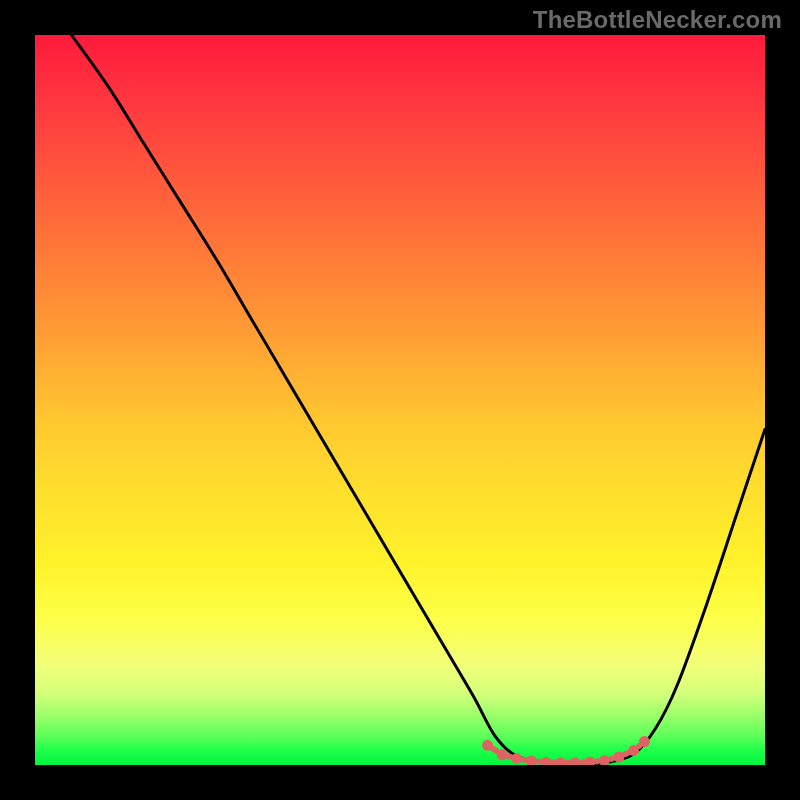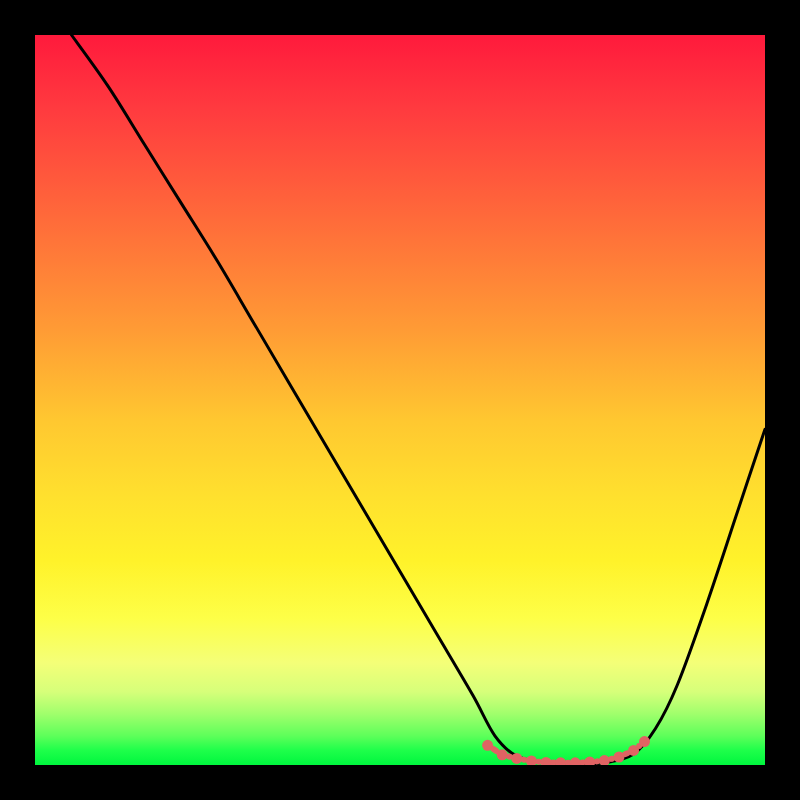--- a/index.html
+++ b/index.html
@@ -68,20 +68,21 @@
     font-weight: 600;
     letter-spacing: 0.2px;
     
   }
 </style>
 </head>
 <body>
 
 <div class="frame">
 
+  <div class="watermark">TheBottleNecker.com</div>
 
   <div class="plot-area">
     <div class="gradient"></div>
 
     <svg class="curve-svg" viewBox="0 0 730 730" preserveAspectRatio="none">
       <path fill="none" stroke-linecap="round" stroke-linejoin="round" stroke-width="3" d="M 36.5 0.0 C 42.6 8.5, 60.8 32.8, 73.0 51.1 C 85.2 69.3, 97.3 90.0, 109.5 109.5 C 121.7 129.0, 133.8 148.4, 146.0 167.9 C 158.2 187.4, 170.3 206.2, 182.5 226.3 C 194.7 246.4, 206.8 267.7, 219.0 288.4 C 231.2 309.0, 243.3 329.7, 255.5 350.4 C 267.7 371.1, 279.8 391.8, 292.0 412.4 C 304.2 433.1, 316.3 453.8, 328.5 474.5 C 340.7 495.2, 352.8 515.9, 365.0 536.5 C 377.2 557.2, 389.3 577.9, 401.5 598.6 C 413.7 619.3, 428.3 643.6, 438.0 660.6 C 447.7 677.7, 452.6 690.7, 459.9 700.8 C 467.2 710.9, 473.3 716.7, 481.8 721.2 C 490.3 725.7, 501.3 726.6, 511.0 727.8 C 520.7 729.0, 530.5 728.5, 540.2 728.5 C 549.9 728.5, 559.7 729.4, 569.4 727.8 C 579.1 726.2, 590.1 724.8, 598.6 719.0 C 607.1 713.3, 613.2 705.1, 620.5 693.5 C 627.8 681.9, 633.9 670.4, 642.4 649.7 C 650.9 629.0, 661.9 597.4, 671.6 569.4 C 681.3 541.4, 691.1 511.0, 700.8 481.8 C 710.5 452.6, 725.1 408.8, 730.0 394.2" stroke="#000000"></path>
       <g>
           <circle cx="452.6" cy="710.3" r="5.5" fill="#e06363"></circle>
           <line x1="458.5" y1="714.1" x2="461.3" y2="716.0" stroke="#e06363" stroke-width="6" stroke-linecap="round"></line>
           <circle cx="467.2" cy="719.8" r="5.5" fill="#e06363"></circle>

